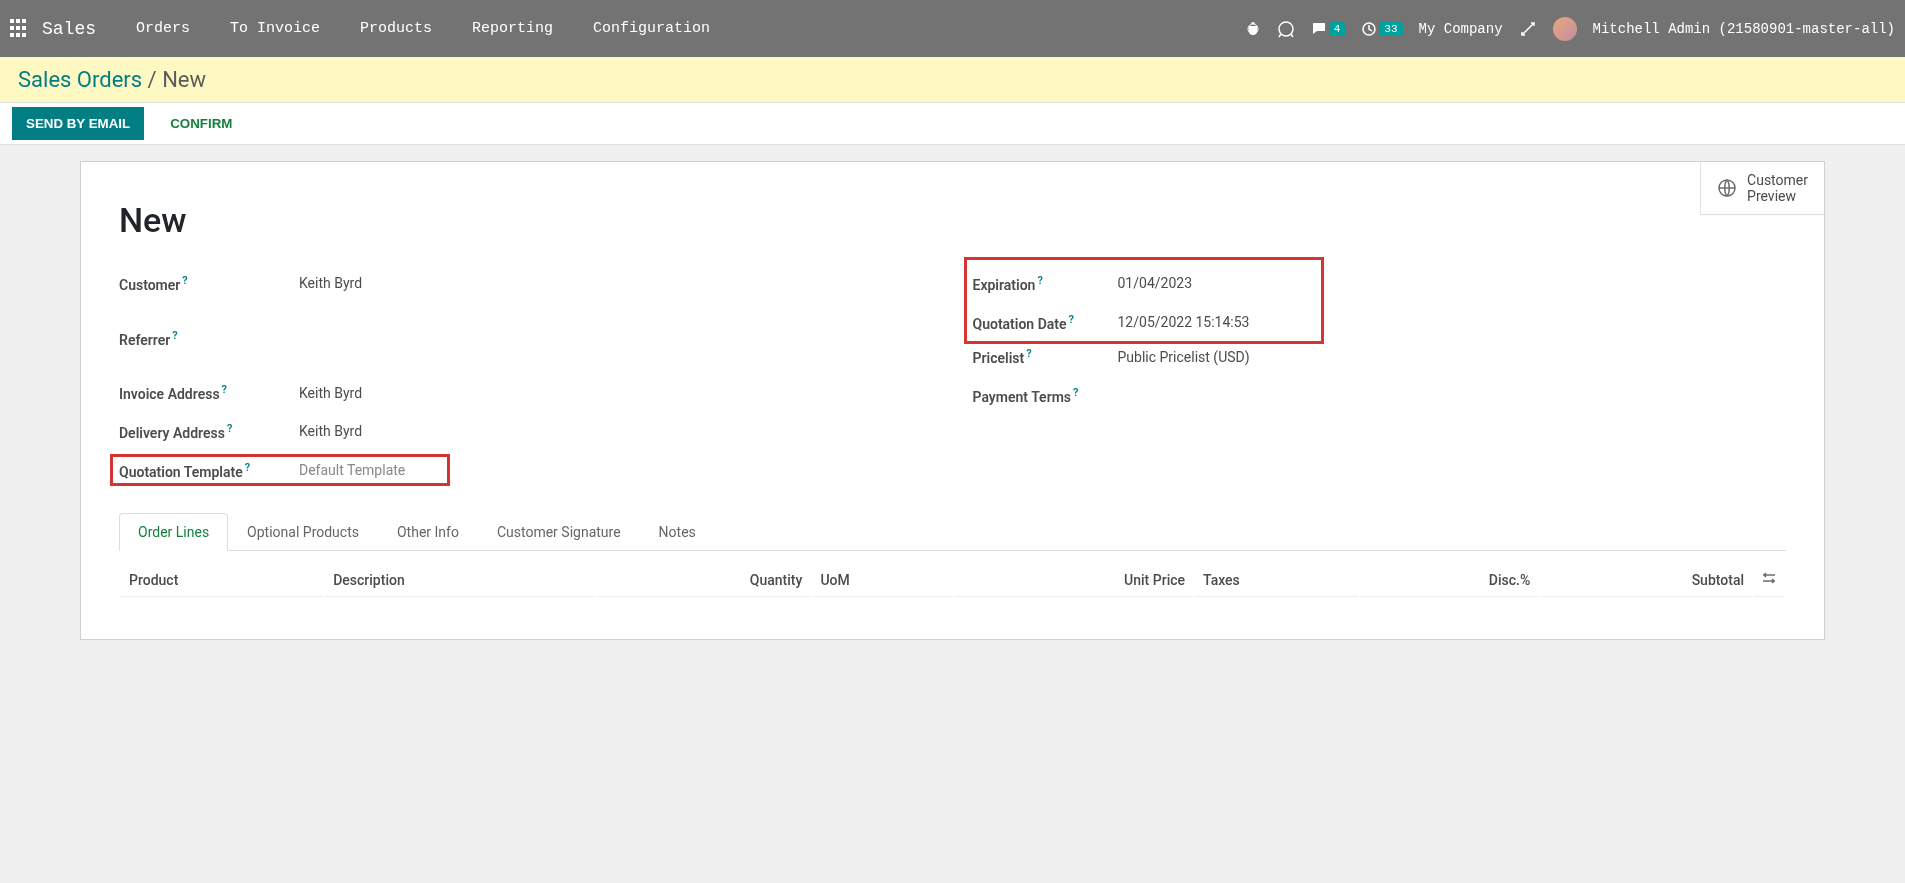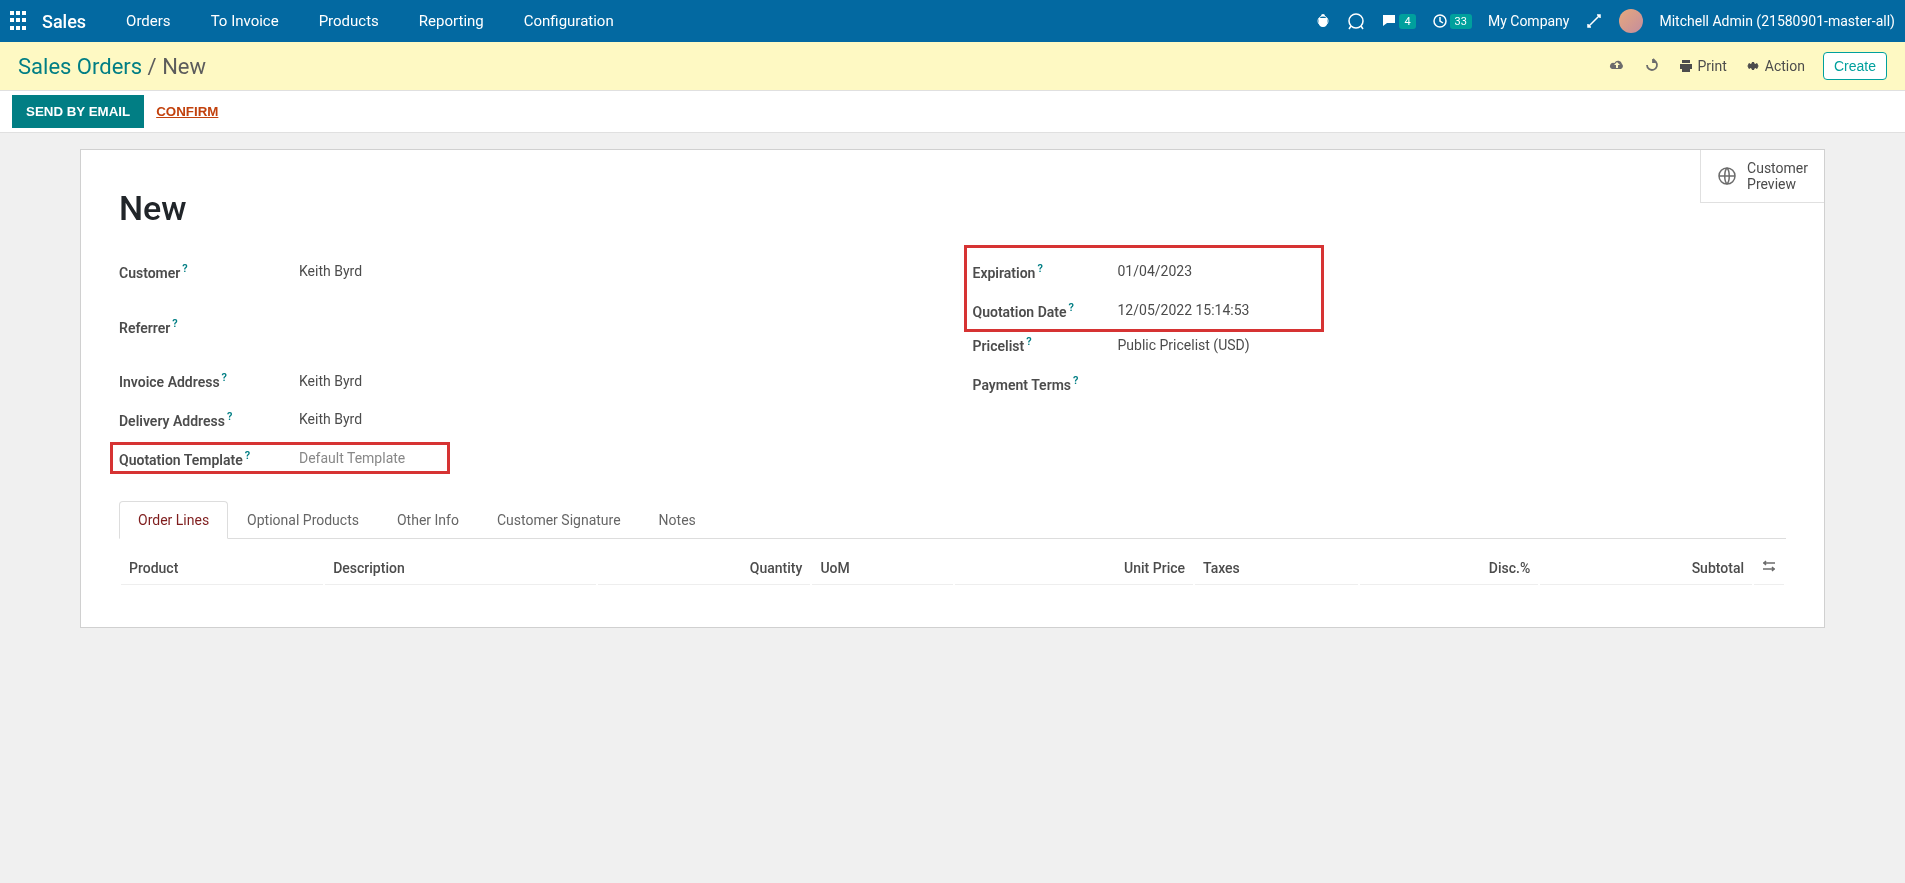--- a/index.html
+++ b/index.html
@@ -1,56 +1,56 @@
 <!DOCTYPE html>
 <html><head>
 <meta charset="utf-8">
 <style>
 * { box-sizing: border-box; margin: 0; padding: 0; }
 body { font-family: -apple-system, BlinkMacSystemFont, "Segoe UI", Roboto, sans-serif; background: #f0f0f0; color: #4c4c4c; font-size: 14px; }
-.topbar { background: #0369a1; color: white; display: flex; align-items: center; height: 42px; padding: 0 10px; }
+.topbar { background: #737373; color: white; display: flex; align-items: center; height: 57px; padding: 0 10px; font-family: Liberation Mono, monospace; }
 .topbar .apps { width: 20px; height: 20px; display: inline-flex; flex-wrap: wrap; gap: 2px; margin-right: 12px; }
 .topbar .apps span { width: 4px; height: 4px; background: white; }
 .topbar .brand { font-size: 18px; font-weight: 500; margin-right: 24px; }
 .topbar .nav { display: flex; gap: 24px; flex: 1; }
 .topbar .nav span { cursor: pointer; font-size: 15px; margin-left: 16px; }
 .topbar .right { display: flex; align-items: center; gap: 16px; }
 .topbar .icon-btn { color: white; cursor: pointer; display: inline-flex; align-items: center; position: relative; }
 .badge { background: #00a09d; color: white; font-size: 11px; padding: 1px 5px; border-radius: 3px; margin-left: 2px; }
 .avatar { width: 24px; height: 24px; border-radius: 50%; background: linear-gradient(135deg, #e8a87c, #c38d9e); display: inline-block; }
 .breadcrumb-bar { background: #fef9c3; border-bottom: 1px solid #e0e0e0; padding: 10px 18px; display: flex; align-items: center; justify-content: space-between; }
 .breadcrumb { font-size: 22px; color: #5c5c5c; }
 .breadcrumb .root { color: #017e84; cursor: pointer; }
 .actions { display: flex; align-items: center; gap: 18px; }
 .btn { border: 1px solid #ccc; background: white; padding: 5px 10px; border-radius: 4px; cursor: pointer; font-size: 14px; }
 .btn.create { border-color: #00a09d; color: #00a09d; }
 .status-row { background: white; border-bottom: 1px solid #e0e0e0; display: flex; align-items: stretch; padding-left: 12px; height: 42px; }
 .btn-primary { background: #017e84; color: white; border: none; padding: 8px 14px; font-weight: 600; cursor: pointer; margin: 4px 0; }
-.btn-secondary { background: none; border: none; color: #c2410c; font-weight: 600; padding: 8px 12px; cursor: pointer; text-decoration: underline; }
+.btn-secondary { background: none; border: none; color: #15803d; font-weight: 600; padding: 8px 26px; cursor: pointer; }
 .status-steps { margin-left: auto; display: flex; align-items: stretch; }
 .step { display: flex; align-items: center; padding: 0 18px; font-size: 13px; font-weight: 600; color: #888; position: relative; cursor: pointer; }
 .step.active { background: #875a7b; color: white; }
 .step.active::after { content: ""; position: absolute; right: -14px; top: 0; border-top: 21px solid transparent; border-bottom: 21px solid transparent; border-left: 14px solid #875a7b; z-index: 1; }
 .step:not(.active):not(:last-child)::after { content: ""; position: absolute; right: -12px; top: 0; border-top: 21px solid transparent; border-bottom: 21px solid transparent; border-left: 12px solid white; z-index: 1; }
 .step:not(.active):not(:last-child)::before { content: ""; position: absolute; right: -13px; top: 0; border-top: 21px solid transparent; border-bottom: 21px solid transparent; border-left: 13px solid #ddd; }
 .content { padding: 0 80px; margin-top: 16px; }
 .sheet { background: white; border: 1px solid #d0d0d0; position: relative; }
 .cust-preview { position: absolute; right: 0; top: 0; border-left: 1px solid #e0e0e0; border-bottom: 1px solid #e0e0e0; padding: 10px 16px; display: flex; align-items: center; gap: 10px; cursor: pointer; }
 .sheet-inner { padding: 38px 38px 0 38px; }
 .title { font-size: 34px; font-weight: 500; color: #212529; margin-bottom: 24px; }
 .form-grid { display: flex; gap: 40px; margin-bottom: 24px; }
 .form-col { flex: 1; }
 .form-row { display: flex; align-items: center; padding: 10px 0; }
 .form-label { width: 180px; font-weight: 600; color: #4c4c4c; }
 .form-label sup { color: #017e84; font-size: 11px; margin-left: 2px; cursor: pointer; }
 .form-value { color: #4c4c4c; }
 .hl { border: 3px solid #d63333; padding: 4px 6px; margin: -7px -9px; }
 .tabs { display: flex; border-bottom: 1px solid #ddd; }
 .tab { padding: 10px 18px; border: 1px solid transparent; border-bottom: none; cursor: pointer; color: #666; }
-.tab.active { border-color: #ddd; border-bottom: 1px solid white; margin-bottom: -1px; border-radius: 4px 4px 0 0; color: #7f1d1d; background: white; }
+.tab.active { border-color: #ddd; border-bottom: 1px solid white; margin-bottom: -1px; border-radius: 4px 4px 0 0; color: #15803d; background: white; }
 .order-table { width: 100%; margin-top: 10px; }
 .order-table th { text-align: left; padding: 8px; font-weight: 500; color: #4c4c4c; border-bottom: 1px solid #eee; }
 .order-table th.r { text-align: right; }
 .add-links { padding: 10px 6px; }
 .add-links a { color: #017e84; text-decoration: none; margin-right: 18px; cursor: pointer; }
 </style>
 </head>
 <body>
 
 <div class="topbar">
@@ -108,41 +108,20 @@
     <span class="avatar"></span>
     <span>Mitchell Admin (21580901-master-all)</span>
   </div>
 </div>
 
 <div class="breadcrumb-bar">
   <div class="breadcrumb">
     <span class="root">Sales Orders</span>
     <span> / </span>
     <span>New</span>
-  </div>
-  <div class="actions">
-    <span><svg width="18" height="18" viewBox="0 0 18 18" fill="#6c6c6c">
-          <path d="M14 8a4 4 0 00-7.5-1A3 3 0 004 13h9a3 3 0 001-5zM9 6l3 3H10v3H8V9H6l3-3z"></path>
-        </svg></span>
-    <span><svg width="16" height="16" viewBox="0 0 16 16" fill="none" stroke="#6c6c6c" stroke-width="1.8">
-          <path d="M3 8a5 5 0 109-3L9 2M9 2v3h3"></path>
-        </svg></span>
-    <span style="display:inline-flex;align-items:center;gap:4px;color:#4c4c4c;cursor:pointer;">
-        <svg width="16" height="16" viewBox="0 0 16 16" fill="#4c4c4c">
-          <path d="M4 2h8v3H4zM2 6h12v5h-2v3H4v-3H2zM5 10h6v3H5z"></path>
-        </svg>
-        <span>Print</span>
-      </span>
-    <span style="display:inline-flex;align-items:center;gap:4px;color:#4c4c4c;cursor:pointer;">
-        <svg width="16" height="16" viewBox="0 0 16 16" fill="#4c4c4c">
-          <path d="M8 5a3 3 0 100 6 3 3 0 000-6zm6 3l-1.2-.7.1-1.4-1.3-.8-1 1a5 5 0 00-1.2-.5L9 4H7l-.4 1.6a5 5 0 00-1.2.5l-1-1-1.3.8.1 1.4L2 8l1.2.7-.1 1.4 1.3.8 1-1c.4.2.8.4 1.2.5L7 12h2l.4-1.6c.4-.1.8-.3 1.2-.5l1 1 1.3-.8-.1-1.4L14 8z"></path>
-        </svg>
-        <span>Action</span>
-      </span>
-    <button class="btn create">Create</button>
   </div>
 </div>
 
 <div class="status-row">
   <button class="btn-primary">SEND BY EMAIL</button>
   <button class="btn-secondary">CONFIRM</button>
 </div>
 
 <div class="content">
   <div class="sheet">

